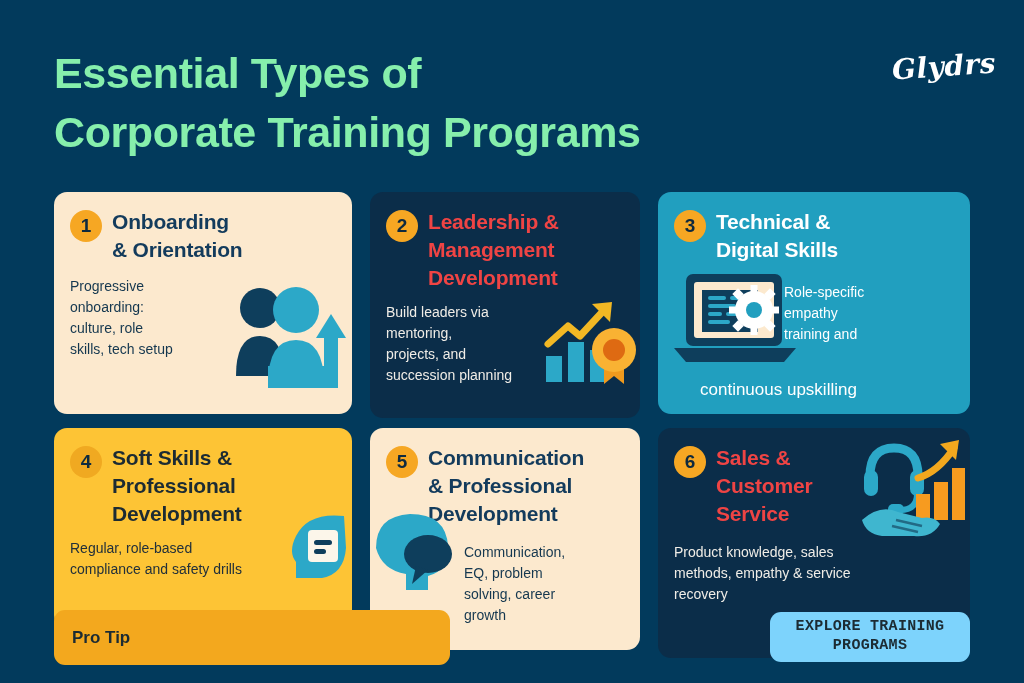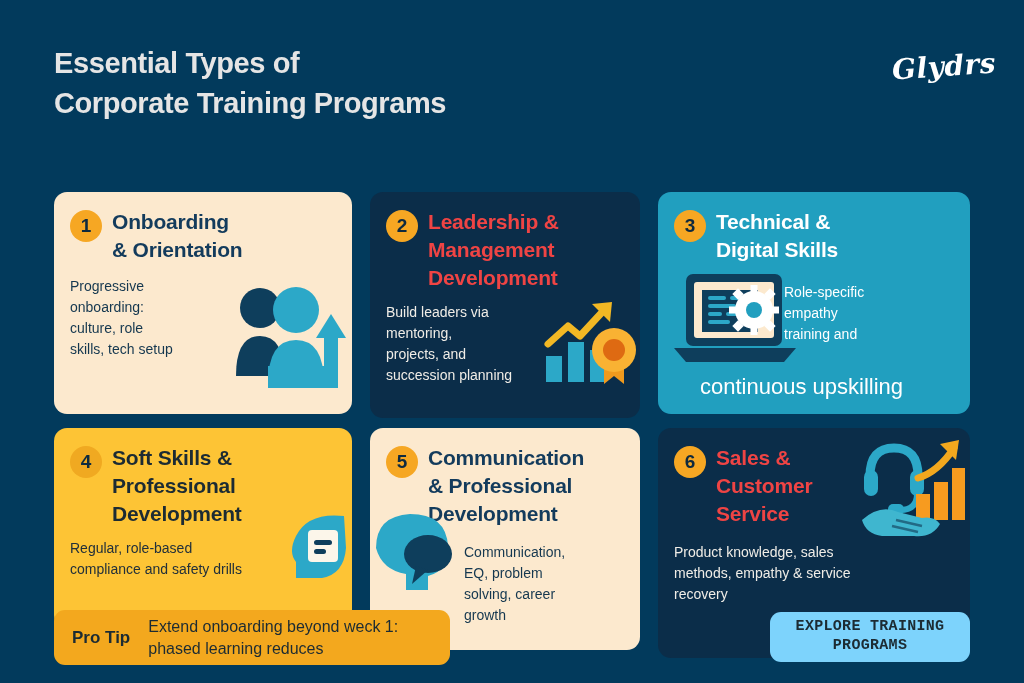--- a/index.html
+++ b/index.html
@@ -21,24 +21,24 @@
     position: absolute;
     left: 0; top: 0;
     width: 1024px;
     height: 190px;
   }
 
   .page-title {
     position: absolute;
     left: 54px;
     top: 44px;
-    font-size: 29px;
+    font-size: 43px;
     line-height: 1.37;
     font-weight: bold;
-    color: #e5e5e5;
+    color: #86efac;
     letter-spacing: -0.4px;
     white-space: pre-line;
   }
 
   .brand-logo {
     position: absolute;
     right: 28px;
     top: 50px;
     font-family: "DejaVu Serif", serif;
     font-style: italic;
@@ -139,21 +139,21 @@
   #card-3 .card-body {
     margin-top: 18px;
     width: 170px;
     margin-left: auto;
     text-align: left;
   }
   #card-3 .card-body-overflow {
     position: absolute;
     left: 42px;
     bottom: 14px;
-    font-size: 22px;
+    font-size: 17px;
     color: #FFFFFF;
     white-space: nowrap;
   }
   #card-2 .card-body { margin-top: 10px; width: 175px; }
   #card-5 .card-body { margin-top: 14px; width: 165px; margin-left: 78px; }
   #card-6 .card-body { margin-top: 14px; width: 285px; }
   #card-4 .card-body { margin-top: 10px; width: 270px; }
 
   
   .icon-wrap { position: absolute; }
@@ -384,18 +384,16 @@
           <path d="M36 82 L62 88 M32 88 L58 94" stroke="#0B2D49" stroke-width="2.5" opacity="0.55"></path>
         </svg>
       </div>
     </div>
   </div>
 
 </div>
 
 <div class="pro-tip">
   <span class="pro-tip-label">Pro Tip</span>
-  <span class="pro-tip-text">Extend onboarding beyond weck
-1: phased learning reduces</span>
 </div>
 
 <button class="cta-button">EXPLORE TRAINING
 PROGRAMS</button>
 
 </body></html>

